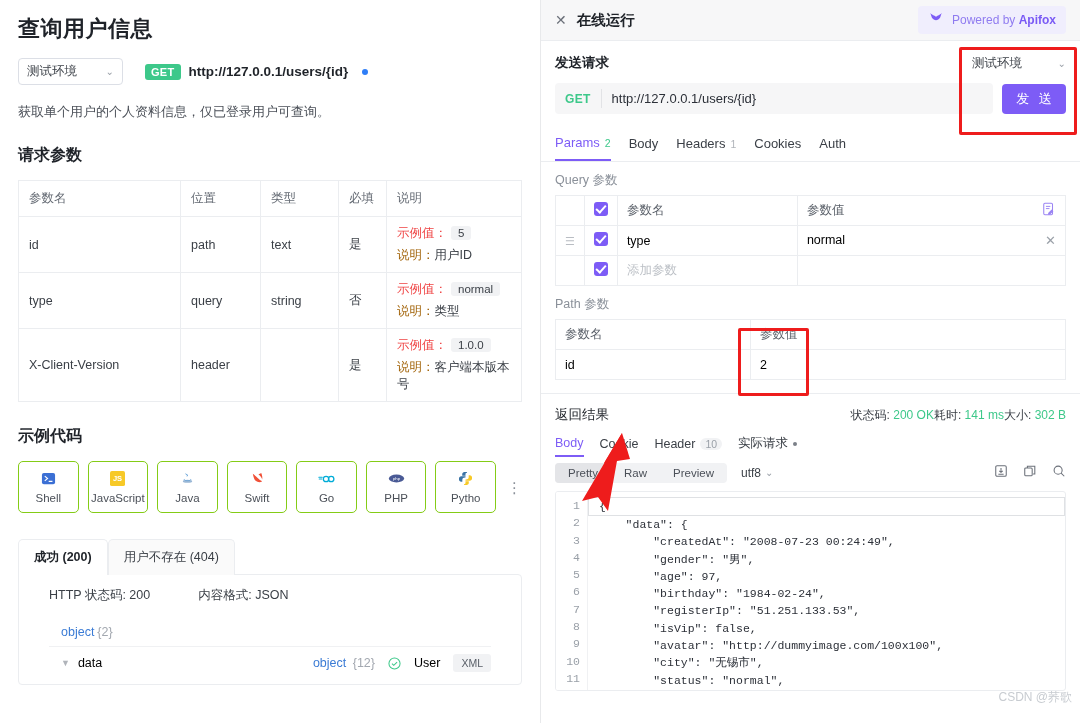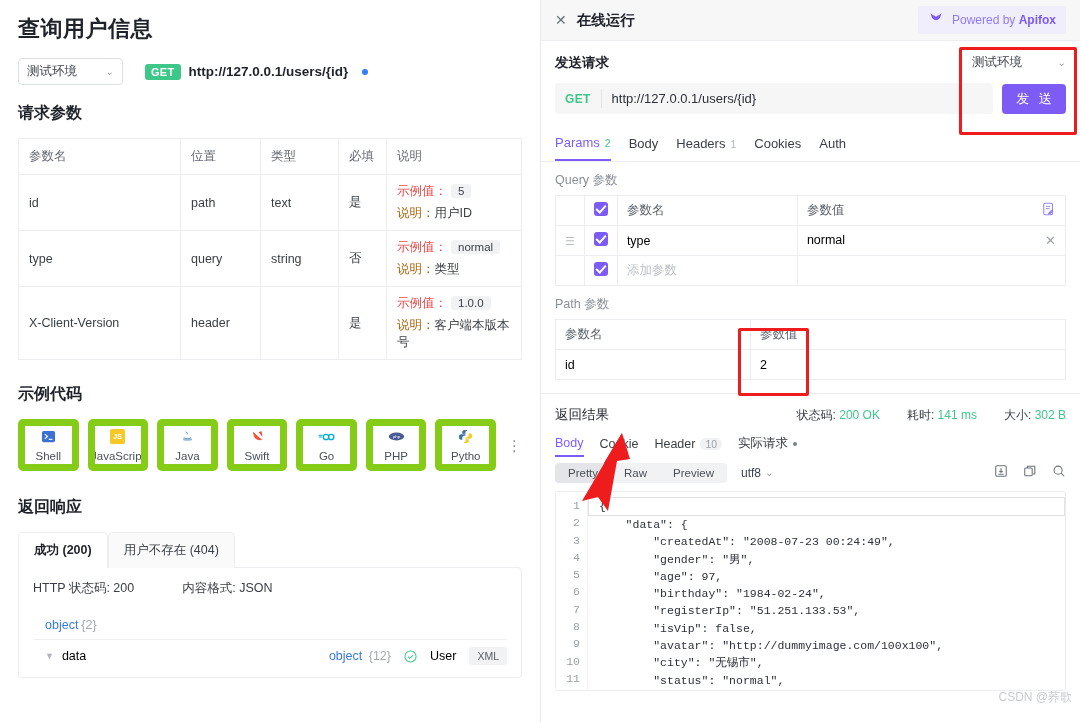--- a/index.html
+++ b/index.html
@@ -47,35 +47,35 @@
   table.params th { font-weight: 400; color: #646a73; padding: 9px 10px; }
   .c-name { width: 162px; } .c-in { width: 80px; } .c-type { width: 78px; } .c-req { width: 48px; }
   .ex-line { white-space: nowrap; }
   .ex-label { color: #ef4444; }
   .ex-chip { background: #f1f2f4; border-radius: 3px; padding: 1px 7px; font-size: 11.5px; color:#3a3f46; margin-left: 4px; }
   .note-line { margin-top: 5px; color: #3a3f46; }
   .note-label { color: #a16207; }
 
   .code-tabs { display: flex; gap: 9px; align-items: center; margin-bottom: 26px; }
   .code-card {
-    width: 62px; height: 52px; border: 7px solid #84cc16; border-radius: 5px;
+    width: 62px; height: 52px; border: 1px solid #84cc16; border-radius: 5px;
     display: flex; flex-direction: column; align-items: center; justify-content: center;
     gap: 5px; background: #fff; overflow:hidden;
   }
   .code-card .lbl { font-size: 11.5px; color: #4b5058; white-space: nowrap; }
   .ci { width: 17px; height: 17px; display:flex; align-items:center; justify-content:center; }
   .more-dots { color: #8a9099; font-size: 15px; line-height: 1; letter-spacing:0; margin-left:2px;}
 
   .resp-tabs { display: flex; align-items: flex-end; }
   .resp-tab {
     font-size: 12.5px; padding: 9px 15px; border: 1px solid #ebedf0; border-bottom: none;
     border-radius: 5px 5px 0 0; color: #3a3f46; background: #fafafa;
   }
   .resp-tab.active { background: #fff; font-weight: 700; color: #1f2329; }
-  .resp-box { border: 1px solid #ebedf0; border-radius: 0 4px 4px 4px; margin-top: -1px; padding: 12px 14px; }
+  .resp-box { border: 1px solid #ebedf0; border-radius: 0 4px 4px 4px; margin-top: -1px; padding: 12px 30px; }
   .resp-meta { display: flex; gap: 48px; font-size: 12.5px; color: #3a3f46; margin-bottom: 16px; }
   .schema-row { display: flex; align-items: center; font-size: 12.5px; padding: 5px 0 7px 12px; }
   .sch-type { color: #3a7bd5; }
   .sch-count { color: #a3a8b0; margin-left: 3px; }
   .schema-row2 {
     display: flex; align-items: center; font-size: 12.5px;
     border-top: 1px solid #f0f1f3; padding: 7px 0 0 12px;
   }
   .caret { color: #b0b4ba; font-size: 9px; margin-right: 8px; }
   .sch-right { margin-left: auto; display: flex; align-items: center; gap: 13px; }
@@ -94,21 +94,21 @@
   .close-x { color: #6b7079; font-size: 14px; margin-right: 10px; }
   .rt-title { font-size: 14.5px; font-weight: 700; color: #1f2329; }
   .powered {
     margin-left: auto; display: flex; align-items: center; gap: 8px;
     background: #f0eefd; border-radius: 4px; padding: 4px 10px;
   }
   .powered .txt { font-size: 12px; color: #8f7bf0; }
   .powered .txt b { color: #7a5af5; }
 
   .send-section { padding: 13px 14px 0 14px; position: relative; }
-  .send-row { display: flex; align-items: flex-start; }
+  .send-row { display: flex; align-items: flex-end; }
   .send-label { font-size: 13.5px; font-weight: 700; color: #1f2329; }
   .env2 {
     margin-left: auto; width: 94px; display: flex; align-items: center;
     justify-content: space-between; font-size: 12.5px; color: #3a3f46;
   }
   .url-row2 { display: flex; align-items: center; gap: 9px; margin-top: 11px; }
   .url-field {
     flex: 1; height: 31px; background: #f6f6f7; border-radius: 4px;
     display: flex; align-items: center; padding: 0 10px;
   }
@@ -150,21 +150,21 @@
   }
   .ph { color: #bcc0c6; }
   .x-ico { color: #9aa0a8; font-size: 13px; float: right; }
   .edit-ico { float: right; }
 
   .result-head {
     display: flex; align-items: center; padding: 12px 14px 0 14px; margin-top: 13px;
     border-top: 1px solid #ebedf0;
   }
   .result-title { font-size: 13.5px; font-weight: 400; color: #1f2329; }
-  .result-stats { margin-left: auto; display: flex; gap: 27px; font-size: 12px; color: #3a3f46; }
+  .result-stats { margin-left: auto; display: flex; gap: 0; font-size: 12px; color: #3a3f46; }
   .stat-v { color: #3dc88a; }
 
   .rr-tabs { display:flex; gap: 16px; padding: 0 14px; margin-top: 11px; }
   .rr-tab { font-size: 12.5px; color: #3a3f46; padding-bottom: 5px; display:flex; align-items:center; gap:5px;}
   .rr-tab.active { color: #7d5cf6; border-bottom: 2px solid #7d5cf6; }
   .cnt-pill { font-size: 10.5px; color: #9aa0a8; background:#f1f2f4; border-radius:8px; padding:0 5px;}
   .dot-sm { width:4px; height:4px; border-radius:50%; background:#7b8088; display:inline-block; }
 
   .viewer-bar { display: flex; align-items: center; gap: 0; padding: 6px 14px 0 14px; }
   .seg { display:flex; background:#f1f2f4; border-radius:4px; overflow:hidden; }
@@ -210,20 +210,21 @@
         <span>测试环境</span>
         <span class="chev">⌄</span>
       </div>
       <div style="display:flex;align-items:center;">
         <span class="method-get">GET</span>
         <span class="url-text">http://127.0.0.1/users/{id}</span>
         <span class="blue-dot"></span>
       </div>
     </div>
 
+    <div class="desc">获取单个用户的个人资料信息，仅已登录用户可查询。</div>
 
     <div class="sec-title">请求参数</div>
 
     <table class="params">
       <thead>
         <tr>
           <th class="c-name">参数名</th>
           <th class="c-in">位置</th>
           <th class="c-type">类型</th>
           <th class="c-req">必填</th>
@@ -341,21 +342,20 @@
           <svg width="15" height="15" viewBox="0 0 16 16">
               <path d="M8 1c-2.2 0-3.5.7-3.5 2.2V5h3.6v.6H3.6C2 5.6 1 6.6 1 8.5S2 11.4 3.6 11.4h1V9.3c0-1.5 1.3-2.4 2.9-2.4H8V3.2c0-.8.6-1 1.5-1V1H8z" fill="#3a73a5"></path>
               <path d="M8 15c2.2 0 3.5-.7 3.5-2.2V11H7.9v-.6h4.5c1.6 0 2.6-1 2.6-2.9S14 4.6 12.4 4.6h-1v2.1c0 1.5-1.3 2.4-2.9 2.4H8v3.7c0 .8-.6 1-1.5 1V15H8z" fill="#f7c927"></path>
             </svg>
         </span>
         <span class="lbl">Pytho</span>
       </div>
       <div class="more-dots">⋮</div>
     </div>
 
-    <div class="sec-title">返回响应</div>
 
     <div class="resp-tabs">
       <div class="resp-tab active">成功 (200)</div>
       <div class="resp-tab">用户不存在 (404)</div>
     </div>
     <div class="resp-box">
       <div class="resp-meta">
         <span>HTTP 状态码: 200</span>
         <span>内容格式: JSON</span>
       </div>

